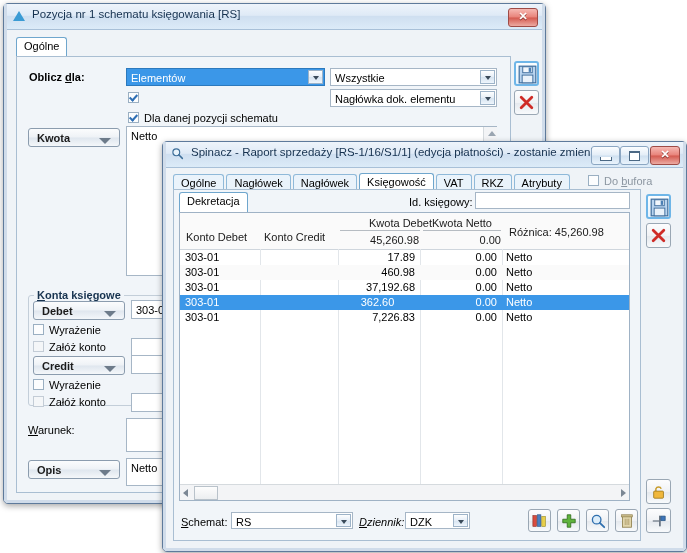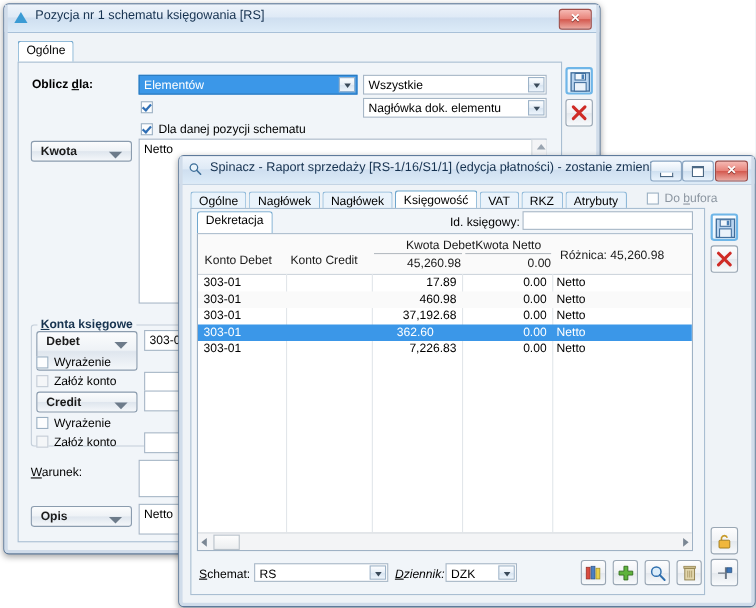--- a/index.html
+++ b/index.html
@@ -137,21 +137,21 @@
   <div class="vsb" style="left:479px;top:123px;width:13px;height:148px;">
     <span class="ar u"></span>
     <span class="ar d"></span>
   </div>
 
   <div class="grp" style="left:24px;top:291px;width:469px;height:109px;"></div>
   <div class="grp-t" style="left:30px;top:285px;">
     <span class="u">K</span><span>onta księgowe</span>
   </div>
 
-  <div class="btn3d" style="left:29px;top:297px;width:92px;height:36px;text-align:right;">
+  <div class="btn3d" style="left:29px;top:297px;width:92px;height:19px;text-align:right;">
     <span class="lbl">Debet</span>
     <span class="arw"></span>
   </div>
   <div class="field" style="left:127px;top:296px;width:230px;height:19px;">
     <span>303-01</span>
   </div>
 
   <div class="ckbox" style="left:29px;top:320px;"></div>
   <div class="cklabel" style="left:45px;top:320px;">Wyrażenie</div>
   <div class="ckbox dim" style="left:29px;top:337px;"></div>

